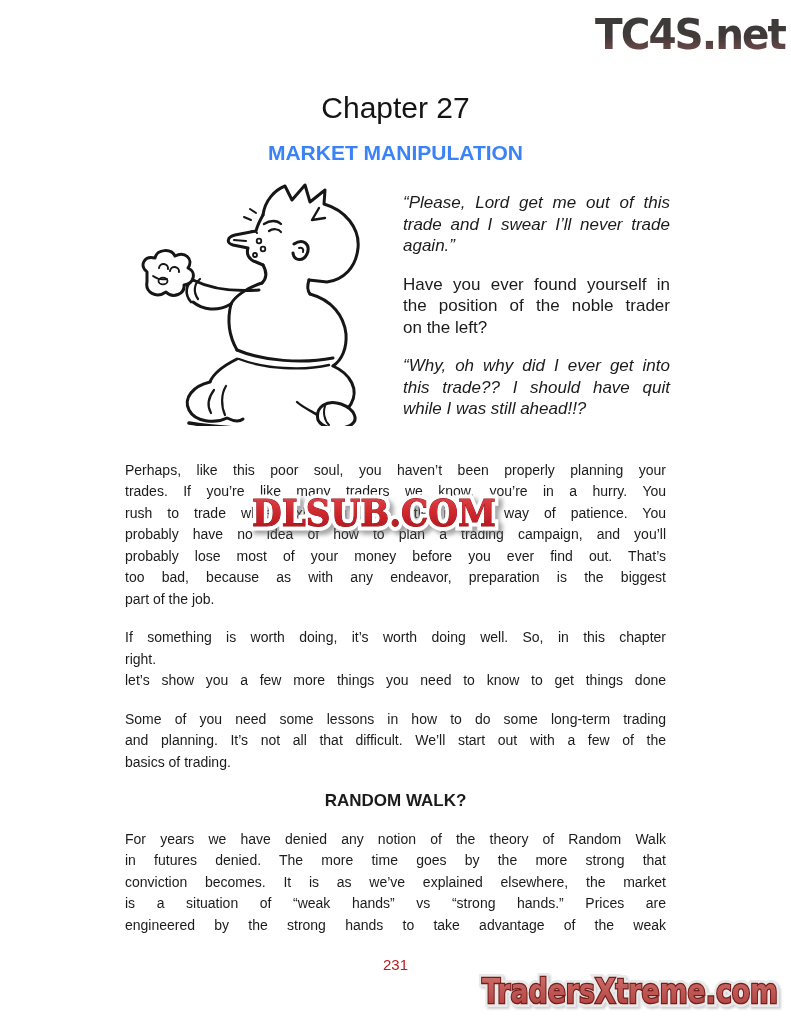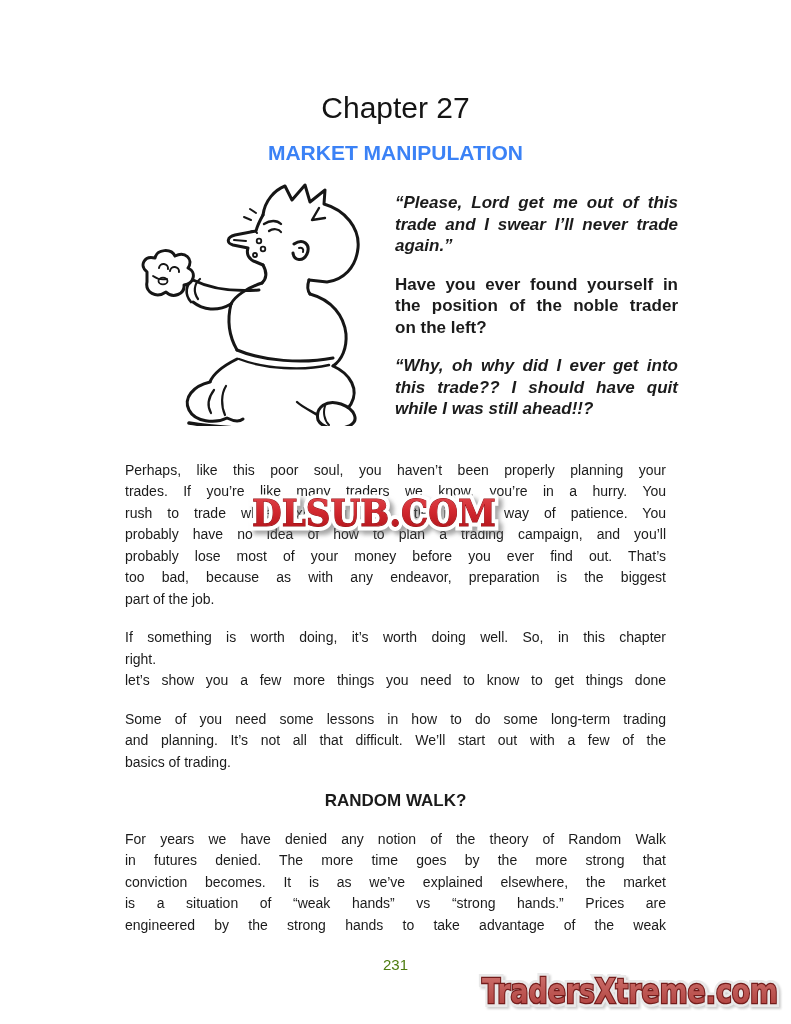--- a/index.html
+++ b/index.html
@@ -8,37 +8,49 @@
     margin:0 auto;overflow:hidden;
     font-family:"Liberation Sans","DejaVu Sans",sans-serif;color:#1b1b1b;
   }
   .content{position:absolute;left:113px;top:0;width:565px;}
   .chapter-title{margin:90px 0 0;font-size:30px;line-height:36px;font-weight:400;text-align:center;color:#141414;}
   .doc-title{margin:14px 0 0;font-size:21px;line-height:26px;font-weight:bold;text-align:center;color:#3b82f6;}
   .media-row{margin-top:14px;display:flex;align-items:flex-start;}
   .figure-box{width:280px;height:246px;flex:0 0 auto;}
   .media-col{margin-left:2px;width:283px;padding-top:12px;font-size:17px;line-height:21.5px;}
   .quote{font-style:italic;}
-  .col-block{margin:0 0 17px;font-weight:bold;}
+  .col-block{margin:0 8px 17px;}
   .para{margin:0 12px 17px;font-size:14px;line-height:21.5px;}
   .section-heading{margin:0 0 17px;font-size:17px;line-height:21.5px;font-weight:bold;text-align:center;}
   .jline{text-align:justify;text-align-last:justify;}
   .jline.jlast{text-align-last:left;}
   .first-flow{margin-bottom:23px;}
-  .page-number{position:absolute;left:0;right:0;top:956px;text-align:center;font-size:15px;color:#4d7c0f;}
+  .page-number{position:absolute;left:0;right:0;top:956px;text-align:center;font-size:15px;color:#b91c1c;}
   .top-logo{position:absolute;top:4px;right:2px;}
   .watermark{position:absolute;left:244px;top:487px;filter:drop-shadow(4px 4px 2px rgba(95,95,95,.55));}
   .bottom-logo{position:absolute;right:8px;bottom:6px;filter:drop-shadow(2px 2px 1px rgba(150,150,150,.45));margin-top:26px;}
   .figure-box svg path,.figure-box svg circle,.figure-box svg ellipse{vector-effect:none;}
 </style>
 </head>
 <body>
 
 <div class="page">
 
+  <div class="top-logo">
+    <svg width="200" height="58" viewBox="0 0 200 58">
+      <defs>
+        <linearGradient id="tcgrad" x1="0" y1="0" x2="0" y2="1">
+          <stop offset="0" stop-color="#3b3b3b"></stop>
+          <stop offset="0.55" stop-color="#413a3a"></stop>
+          <stop offset="1" stop-color="#8a5351"></stop>
+        </linearGradient>
+      </defs>
+      <text x="196" y="45" text-anchor="end" font-family="DejaVu Sans, sans-serif" font-size="42" font-weight="bold" letter-spacing="-2" textLength="190" lengthAdjust="spacingAndGlyphs" fill="url(#tcgrad)">TC4S.net</text>
+    </svg>
+  </div>
 
   <div class="content">
 
     <h1 class="chapter-title">Chapter 27</h1>
     <h2 class="doc-title">MARKET MANIPULATION</h2>
 
     <div class="media-row">
 
       <div class="figure-box">
         <svg width="280" height="246" viewBox="0 0 280 246" fill="none" stroke="#161616" stroke-width="3" stroke-linecap="round" stroke-linejoin="round">

